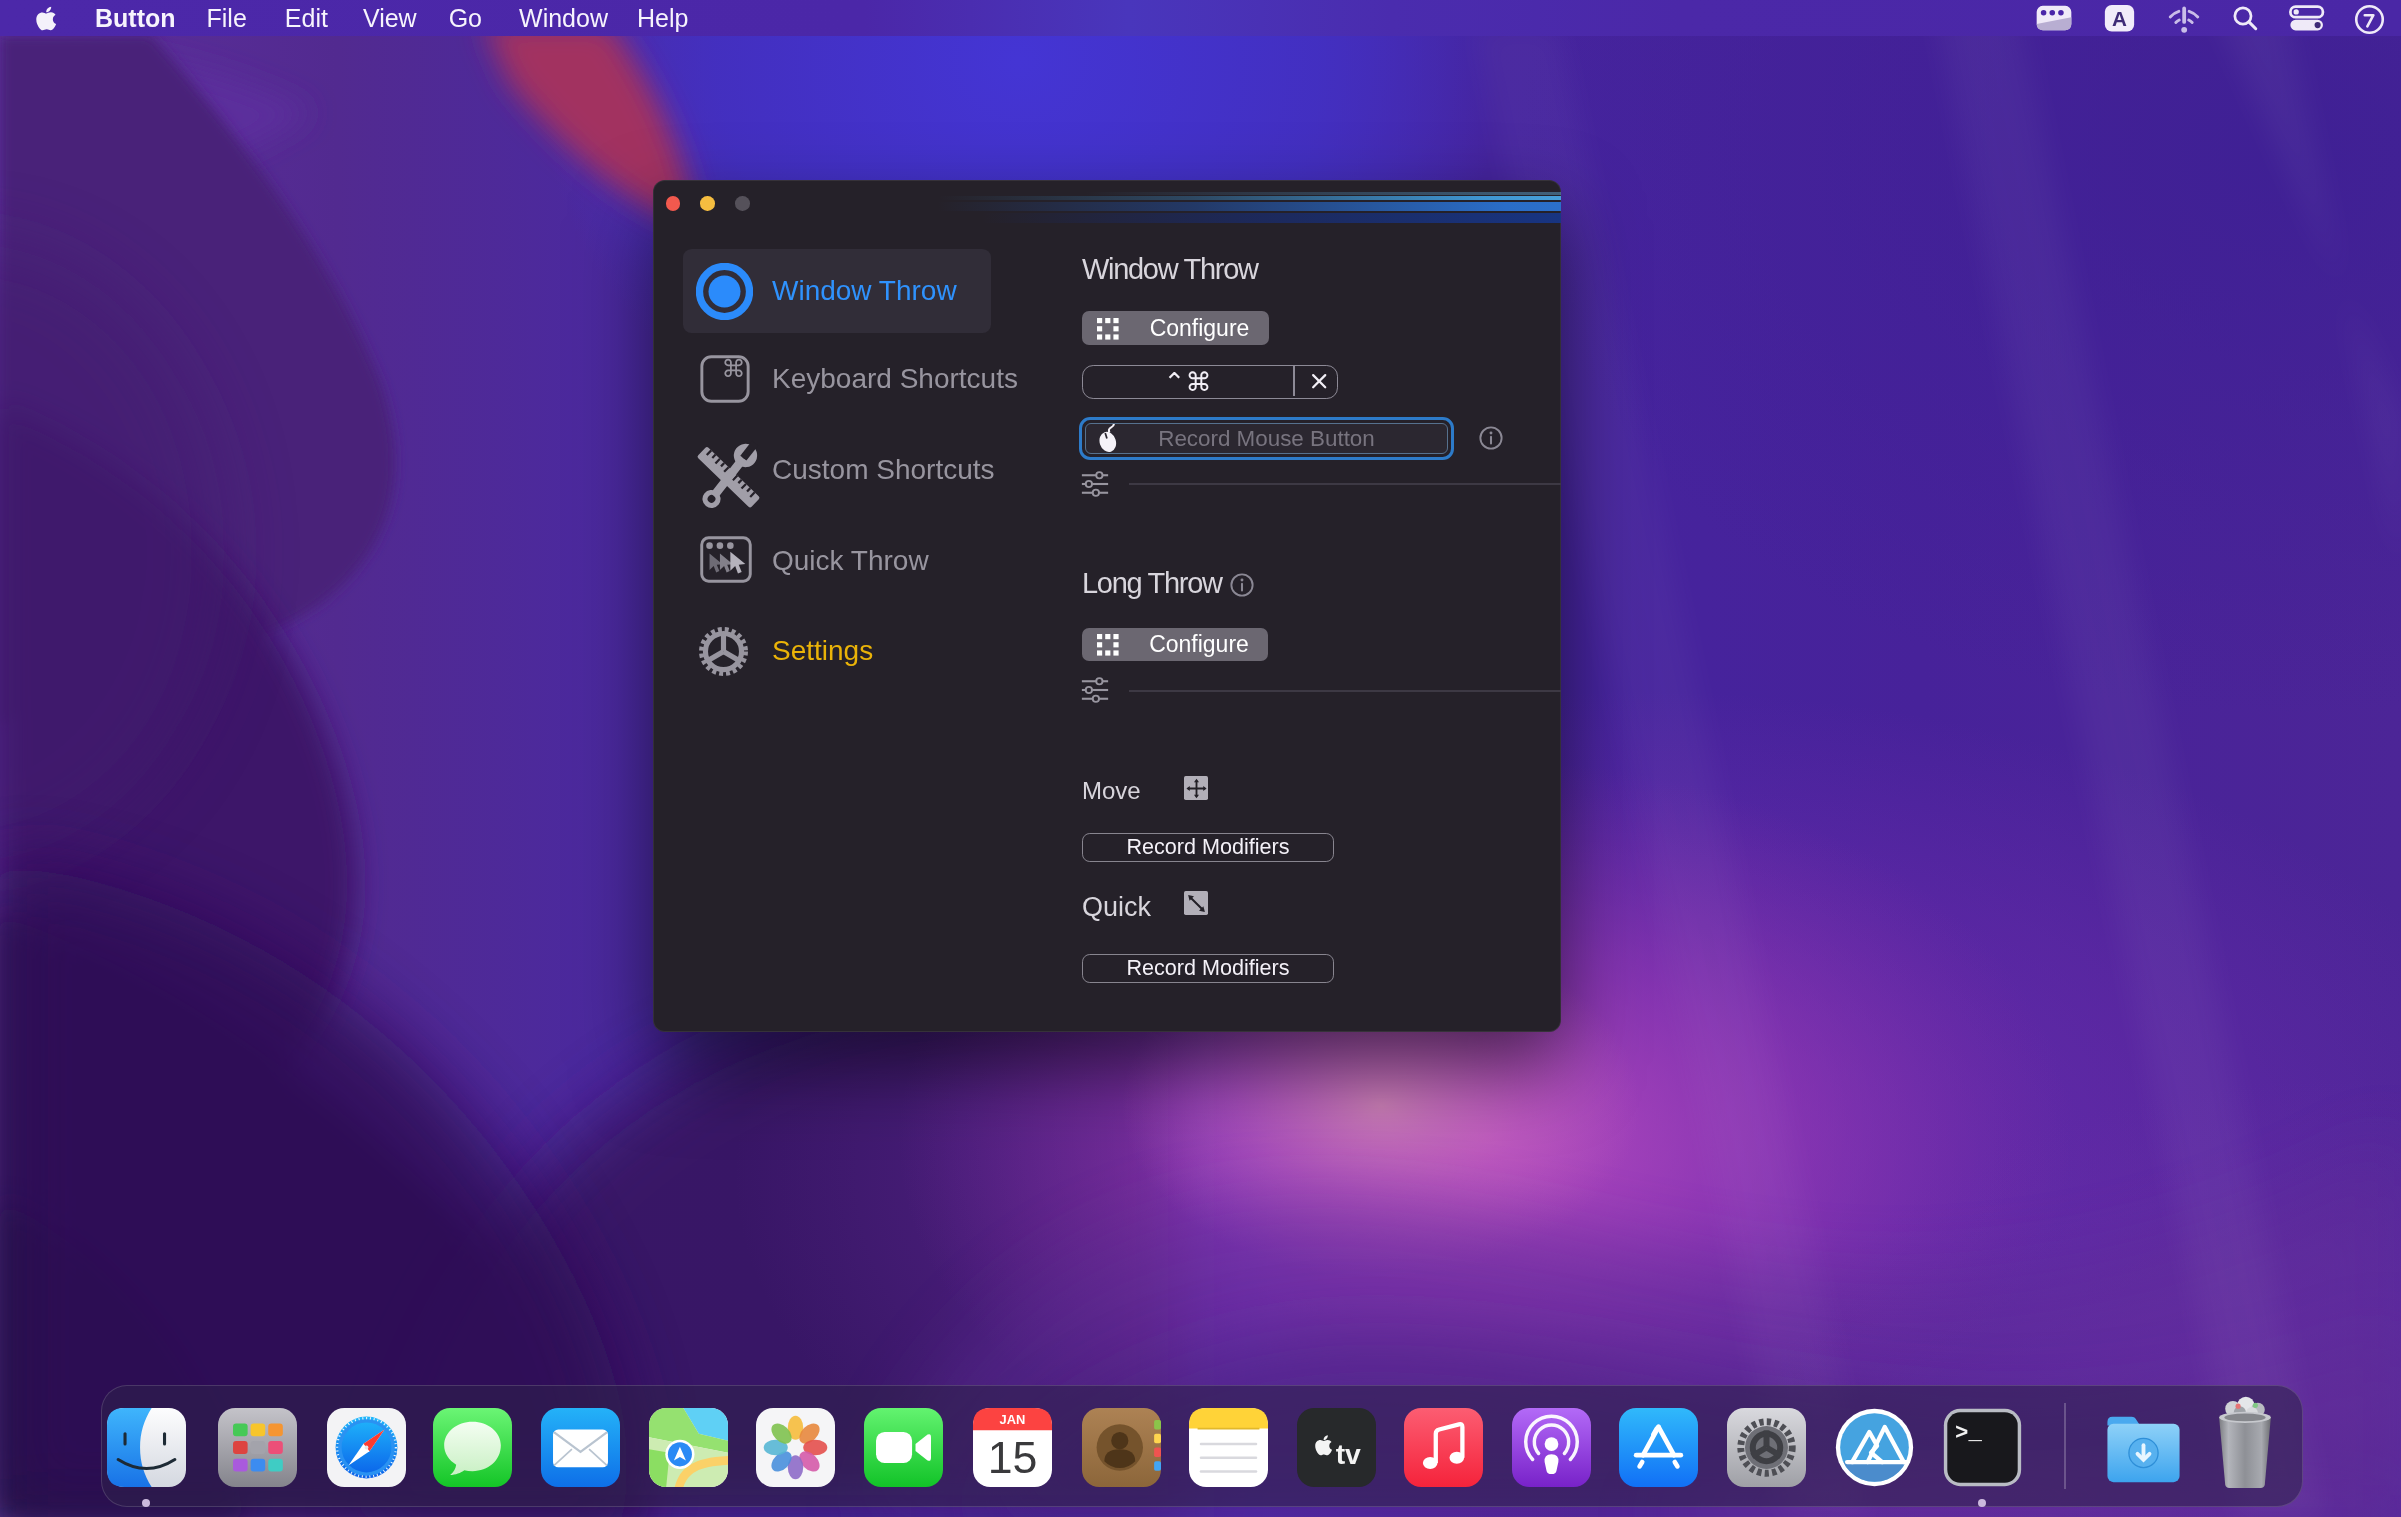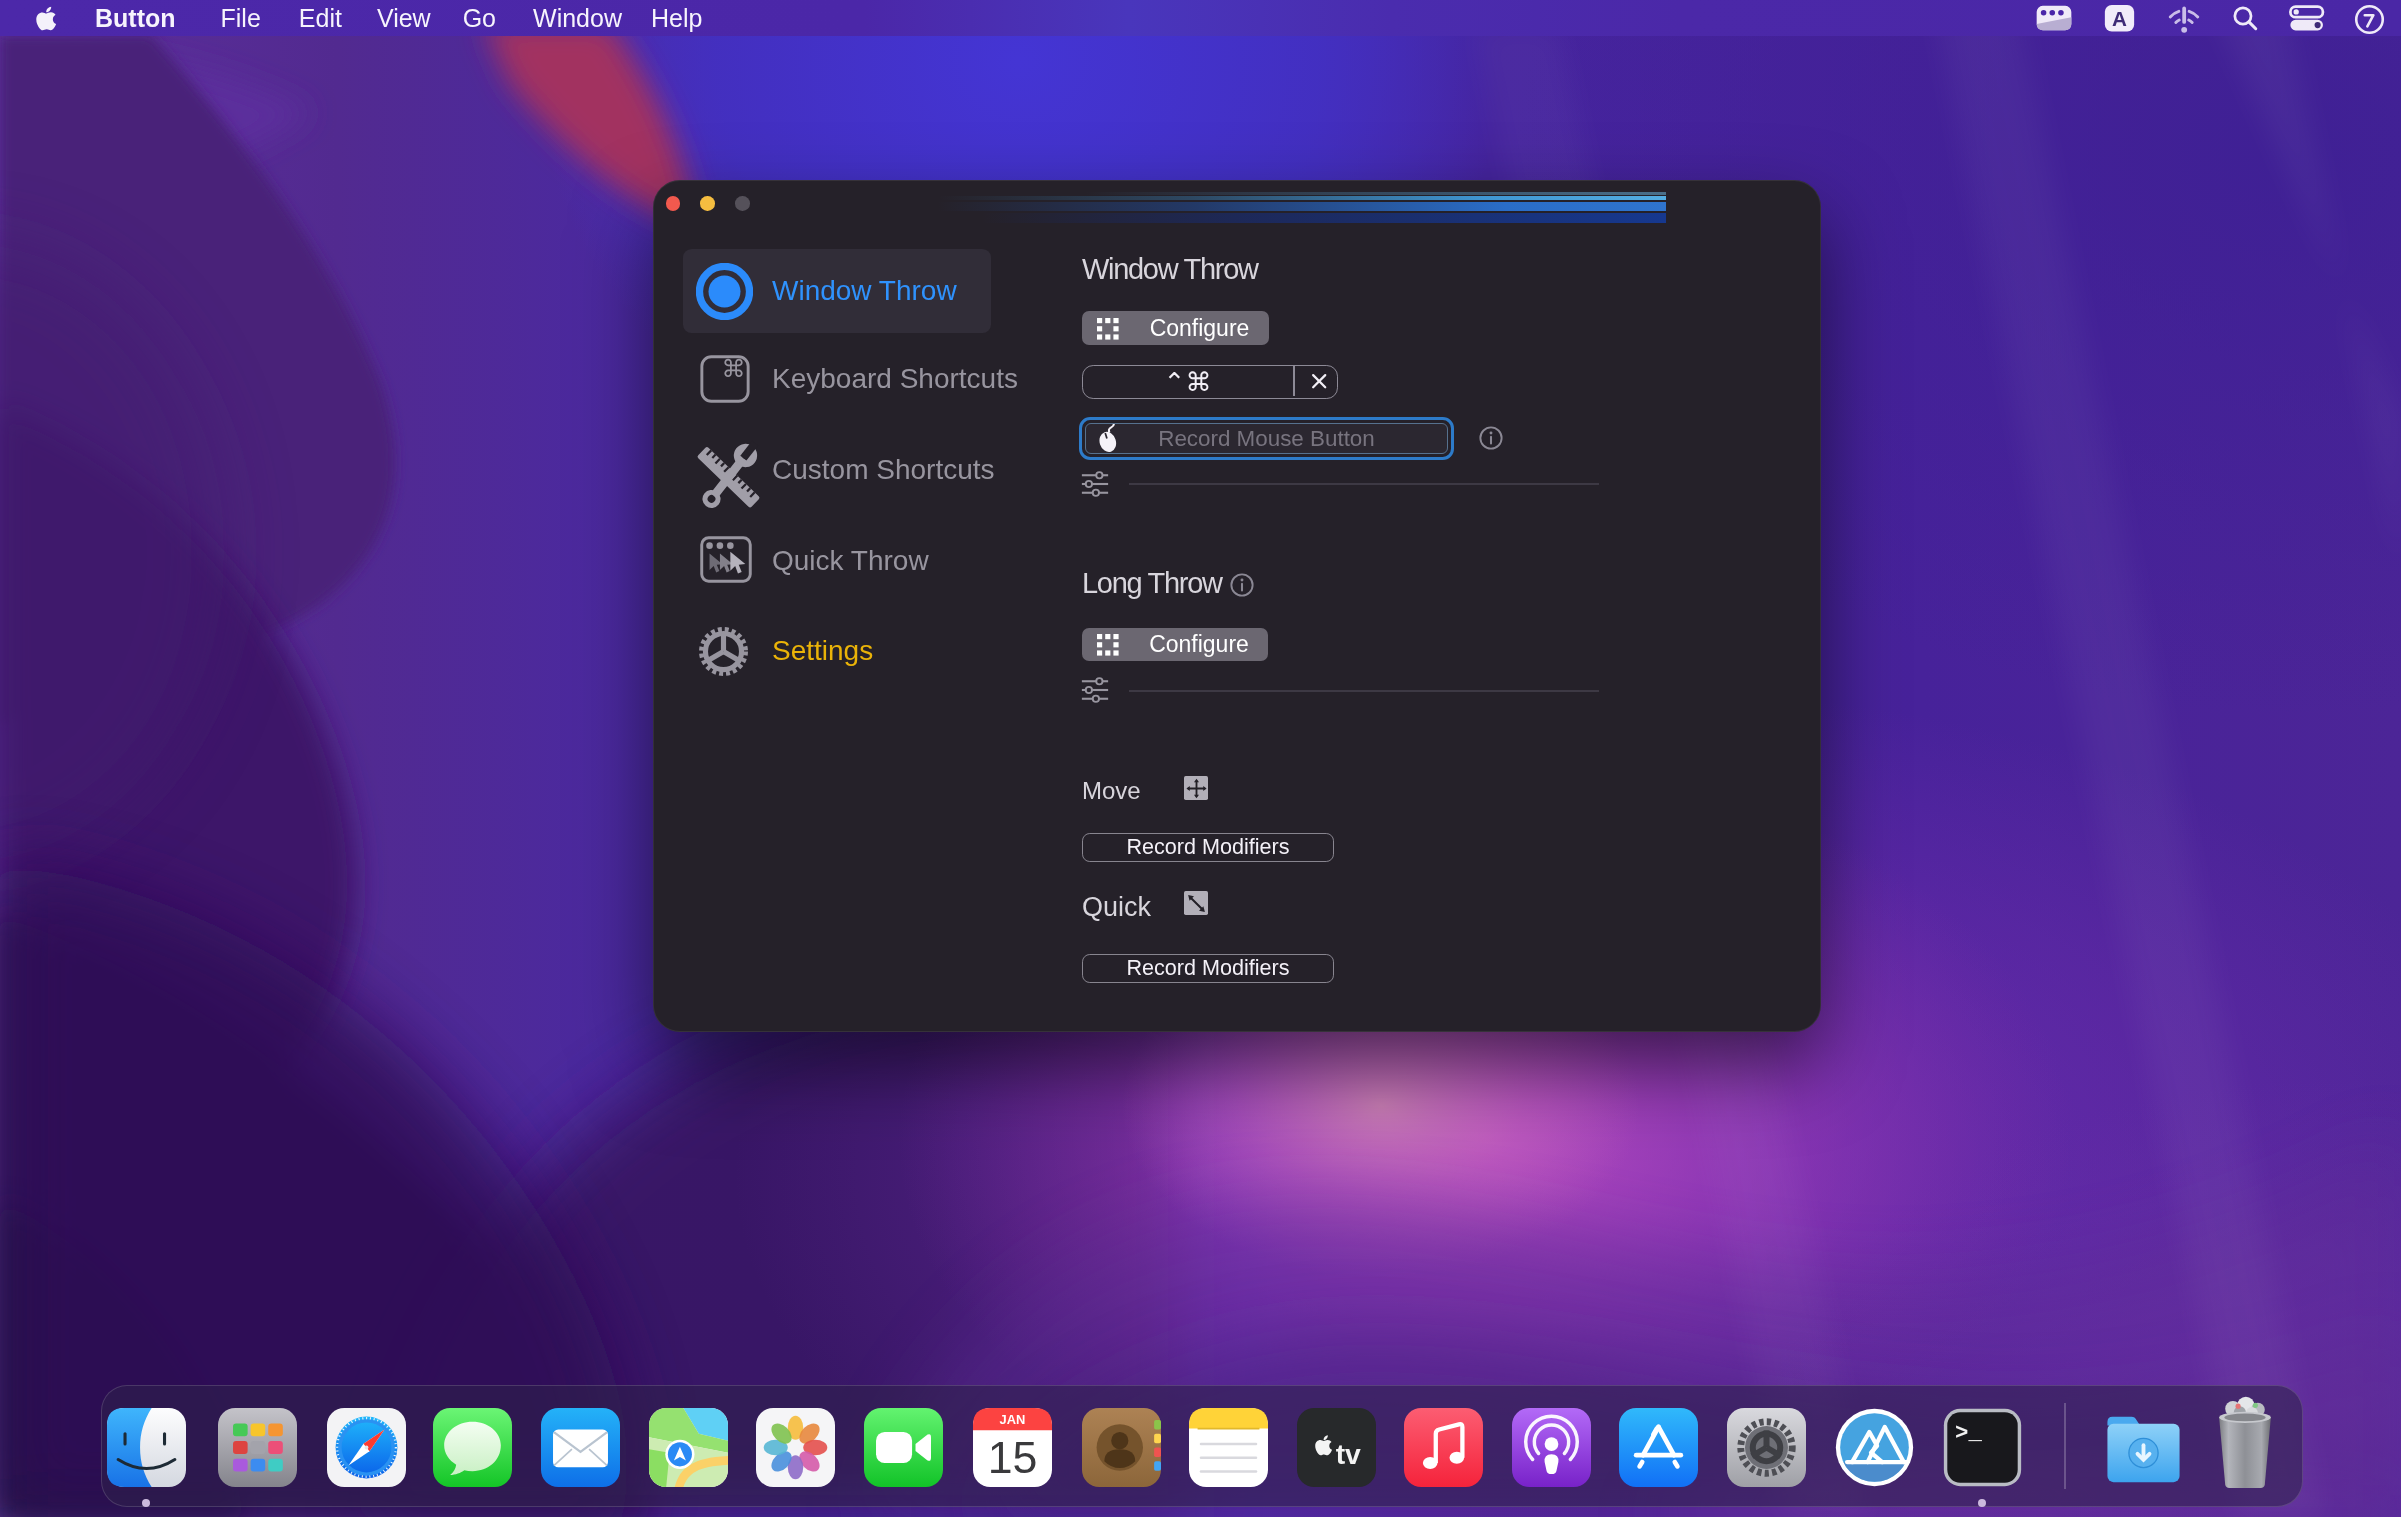--- a/index.html
+++ b/index.html
@@ -95,21 +95,21 @@
 <path d="M2560,0 L2645,0 L2782,660 L2782,480 Z" fill="#ffffff" opacity="0.045" filter="url(#b16)"></path>
 <path d="M1710,30 L1805,30 L2165,1758 L2070,1758 Z" fill="#ffffff" opacity="0.03" filter="url(#b16)"></path>
 </svg>
 
 <div class="abs" id="menubar" style="left:0;top:0;width:2401px;height:36px;background:linear-gradient(90deg,#4c28a9 0%,#4b27a8 36%,#4936bc 47%,#4a2cae 58%,#4b28a8 70%,#4a27a6 100%);">
   <svg class="abs" style="left:35px;top:5.2px" width="22.4" height="27" viewBox="0 0 384 512">
     <path fill="#f4f1fa" d="M318.7 268.7c-.2-36.7 16.4-64.4 50-84.8-18.8-26.9-47.2-41.7-84.7-44.6-35.5-2.9-74.3 20.7-88.5 20.7-15 0-49.4-19.7-76.4-19.7C63.3 141.2 4 184.8 4 273.5q0 39.3 14.4 81.2c12.8 36.7 59 126.7 107.2 125.2 25.2-.6 43-17.9 75.8-17.9 31.8 0 48.3 17.9 76.4 17.9 48.6-.7 90.4-82.5 102.6-119.3-65.2-30.7-61.7-90-61.7-91.9zm-56.6-164.2c27.3-32.4 24.8-61.9 24-72.5-24.1 1.4-52 16.4-67.9 34.9-17.5 19.8-27.8 44.3-25.6 71.9 26.1 2 49.9-11.4 69.5-34.3z"></path>
   </svg>
   <div class="abs" style="left:95px;top:0;height:36px;display:flex;align-items:center;gap:0;color:#f7f4fd;font-size:25px;">
     <span style="font-weight:700;">Button</span>
-    <span style="margin-left:45px;">File</span>
+    <span style="margin-left:31px;">File</span>
     <span style="margin-left:38px;">Edit</span>
     <span style="margin-left:35px;">View</span>
     <span style="margin-left:32px;">Go</span>
     <span style="margin-left:37px;">Window</span>
     <span style="margin-left:29px;">Help</span>
   </div>
 
   <svg class="abs" style="left:2034px;top:5.2px" width="40" height="26" viewBox="0 0 46 30">
     <rect x="3" y="1" width="40" height="28" rx="7" fill="#efeaf8"></rect>
     <circle cx="11" cy="9" r="3.2" fill="#4a26a9"></circle>
@@ -140,21 +140,21 @@
     <circle cx="8.4" cy="7.8" r="3.1" fill="#efeaf8"></circle>
     <rect x="1.6" y="17" width="38" height="12.4" rx="6.2" fill="#efeaf8"></rect>
     <circle cx="33.4" cy="23.2" r="3.6" fill="#3e2b77"></circle>
   </svg>
   <svg class="abs" style="left:2354px;top:3.5px" width="31" height="31" viewBox="0 0 36 36">
     <circle cx="18" cy="18" r="15.4" fill="none" stroke="#efeaf8" stroke-width="3"></circle>
     <path d="M12.5 13 L22.5 13 L15.5 26" fill="none" stroke="#efeaf8" stroke-width="3" stroke-linejoin="round" stroke-linecap="round"></path>
   </svg>
 </div>
 
-<div class="abs" id="win" style="left:653px;top:180px;width:1168px;height:852px;background:#252129;border-radius:27px;box-shadow:0 35px 78px rgba(0,0,0,0.55), 0 0 0 0.9px rgba(255,255,255,0.08) inset;overflow:hidden;">
+<div class="abs" id="win" style="left:653px;top:180px;width:908px;height:852px;background:#252129;border-radius:12px;box-shadow:0 35px 78px rgba(0,0,0,0.55), 0 0 0 0.9px rgba(255,255,255,0.08) inset;overflow:hidden;">
 
   <div class="abs" style="left:285px;top:15.5px;width:728px;height:4.3px;
     background:linear-gradient(90deg, rgba(60,140,200,0) 0%, rgba(60,145,205,0.35) 35%, #3f96d2 75%, #54aee2 100%);"></div>
   <div class="abs" style="left:285px;top:21.6px;width:728px;height:9.5px;
     background:linear-gradient(90deg, rgba(30,85,190,0) 0%, rgba(32,92,195,0.4) 35%, #2a6dc8 78%, #2f74ce 100%);"></div>
   <div class="abs" style="left:328px;top:33px;width:685px;height:9.5px;
     background:linear-gradient(90deg, rgba(16,45,140,0) 0%, rgba(18,50,150,0.45) 40%, #16388f 100%);"></div>
   <div class="abs" style="left:432px;top:12px;width:581px;height:2.6px;
     background:linear-gradient(90deg, rgba(70,150,210,0) 0%, rgba(90,170,220,0.35) 60%, rgba(110,190,235,0.5) 100%);"></div>
 

